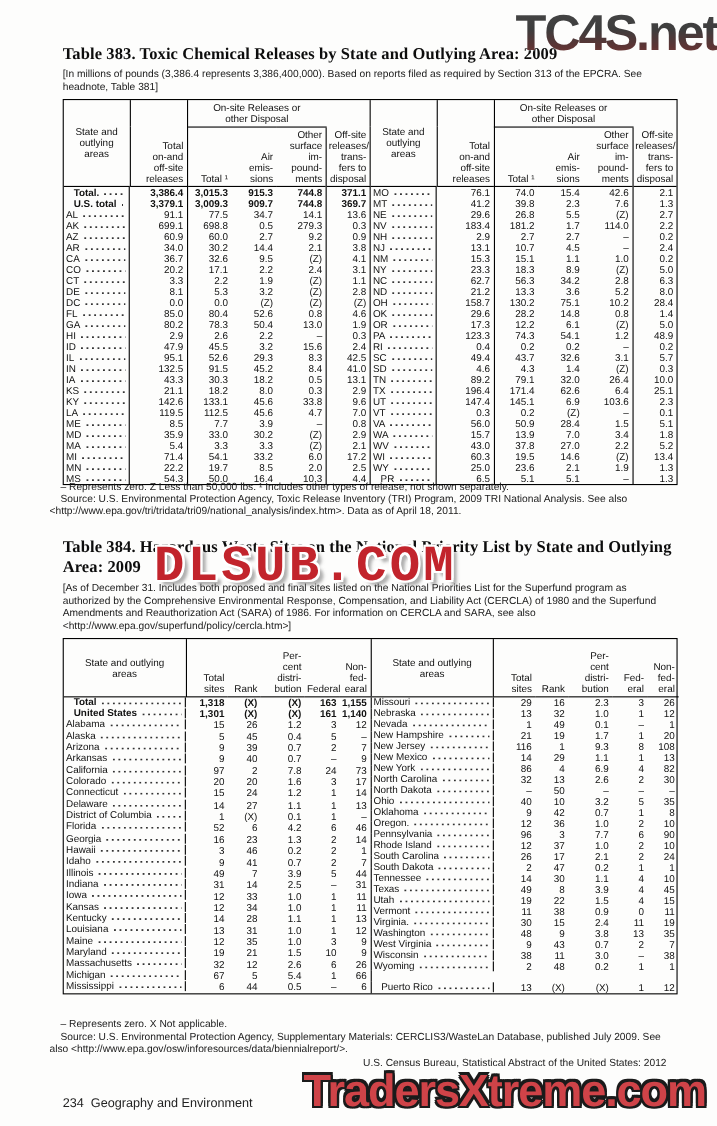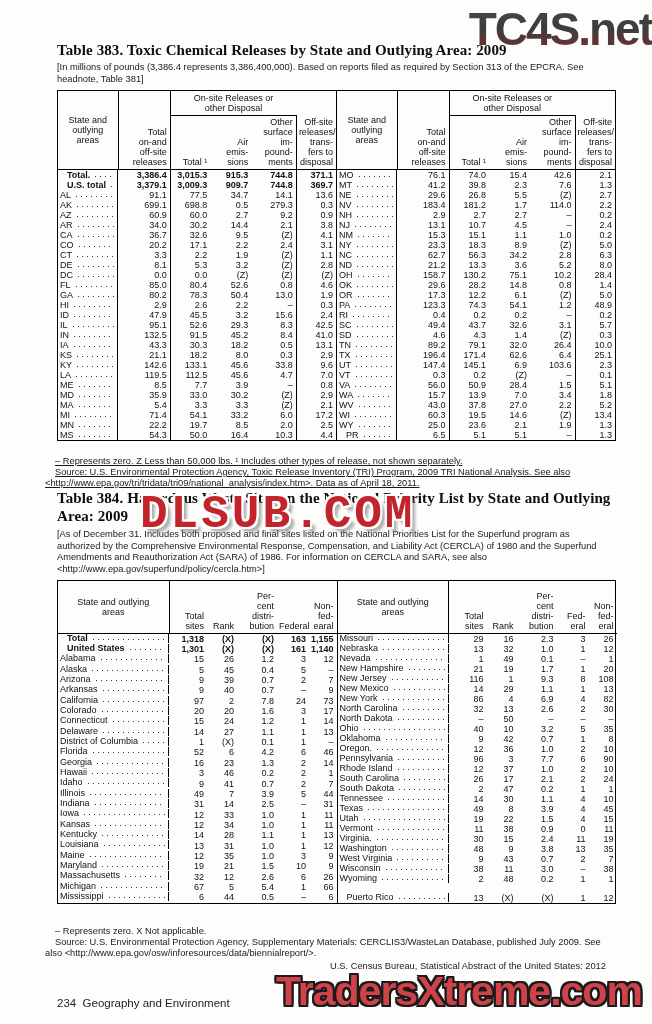--- a/index.html
+++ b/index.html
@@ -737,21 +737,21 @@
           <td class="num v-r">6.5</td>
           <td class="num">5.1</td>
           <td class="num">5.1</td>
           <td class="num v-r">–</td>
           <td class="num">1.3</td>
         </tr>
       </tbody>
   </table>
 </div>
 
-<div class="abs footnotes" style="left:45px;top:456px;width:572px;text-decoration:underline;">
+<div class="abs footnotes" style="left:45px;top:437px;width:572px;">
   <p>– Represents zero. Z Less than 50,000 lbs. ¹ Includes other types of release, not shown separately.</p>
   <p>Source: U.S. Environmental Protection Agency, Toxic Release Inventory (TRI) Program, 2009 TRI National Analysis. See also &lt;http://www.epa.gov/tri/tridata/tri09/national_analysis/index.htm&gt;. Data as of April 18, 2011.</p>
 </div>
 
 <h1 class="abs tbl-title" style="left:57px;top:489px;width:557px;margin:0;">Table 384. Hazardous Waste Sites on the National Priority List by State and Outlying Area: 2009</h1>
 
 <p class="abs headnote" style="left:57px;top:529px;width:557px;margin:0;">[As of December 31. Includes both proposed and final sites listed on the National Priorities List for the Superfund program as authorized by the Comprehensive Environmental Response, Compensation, and Liability Act (CERCLA) of 1980 and the Superfund Amendments and Reauthorization Act (SARA) of 1986. For information on CERCLA and SARA, see also &lt;http://www.epa.gov/superfund/policy/cercla.htm&gt;]</p>
 
 <div class="abs tblwrap" style="left:57px;top:580px;width:557px;">
 

